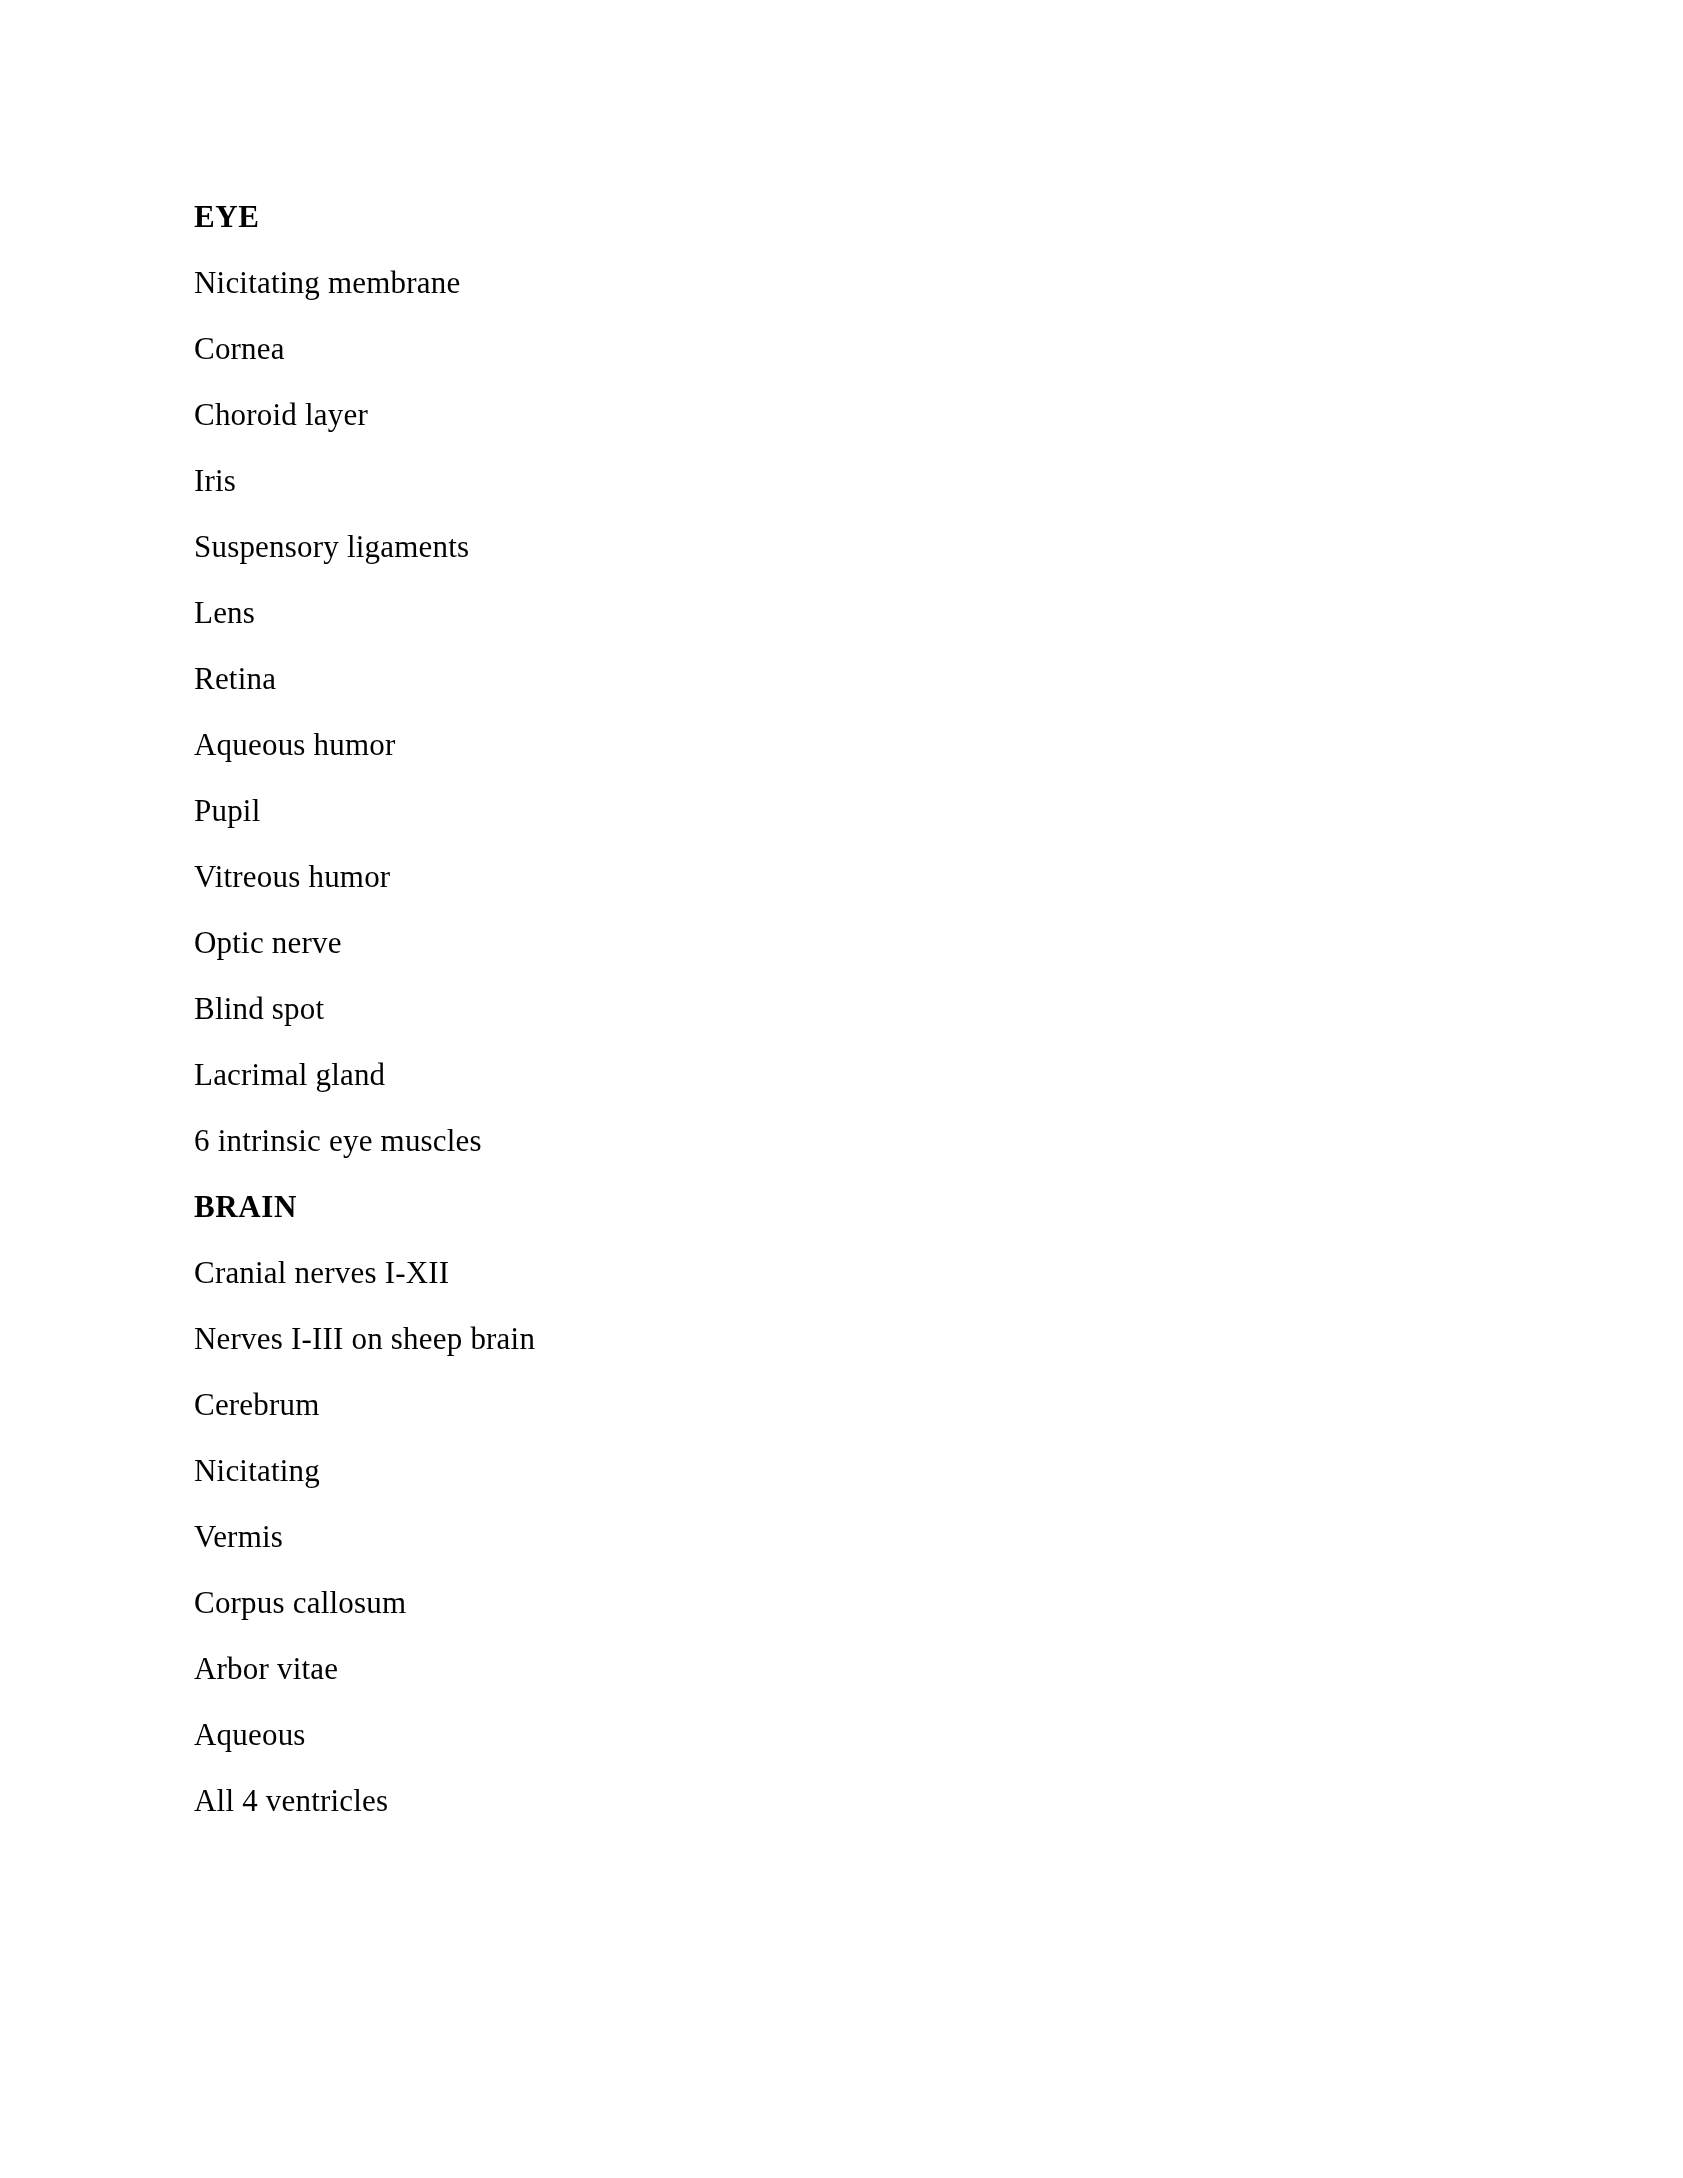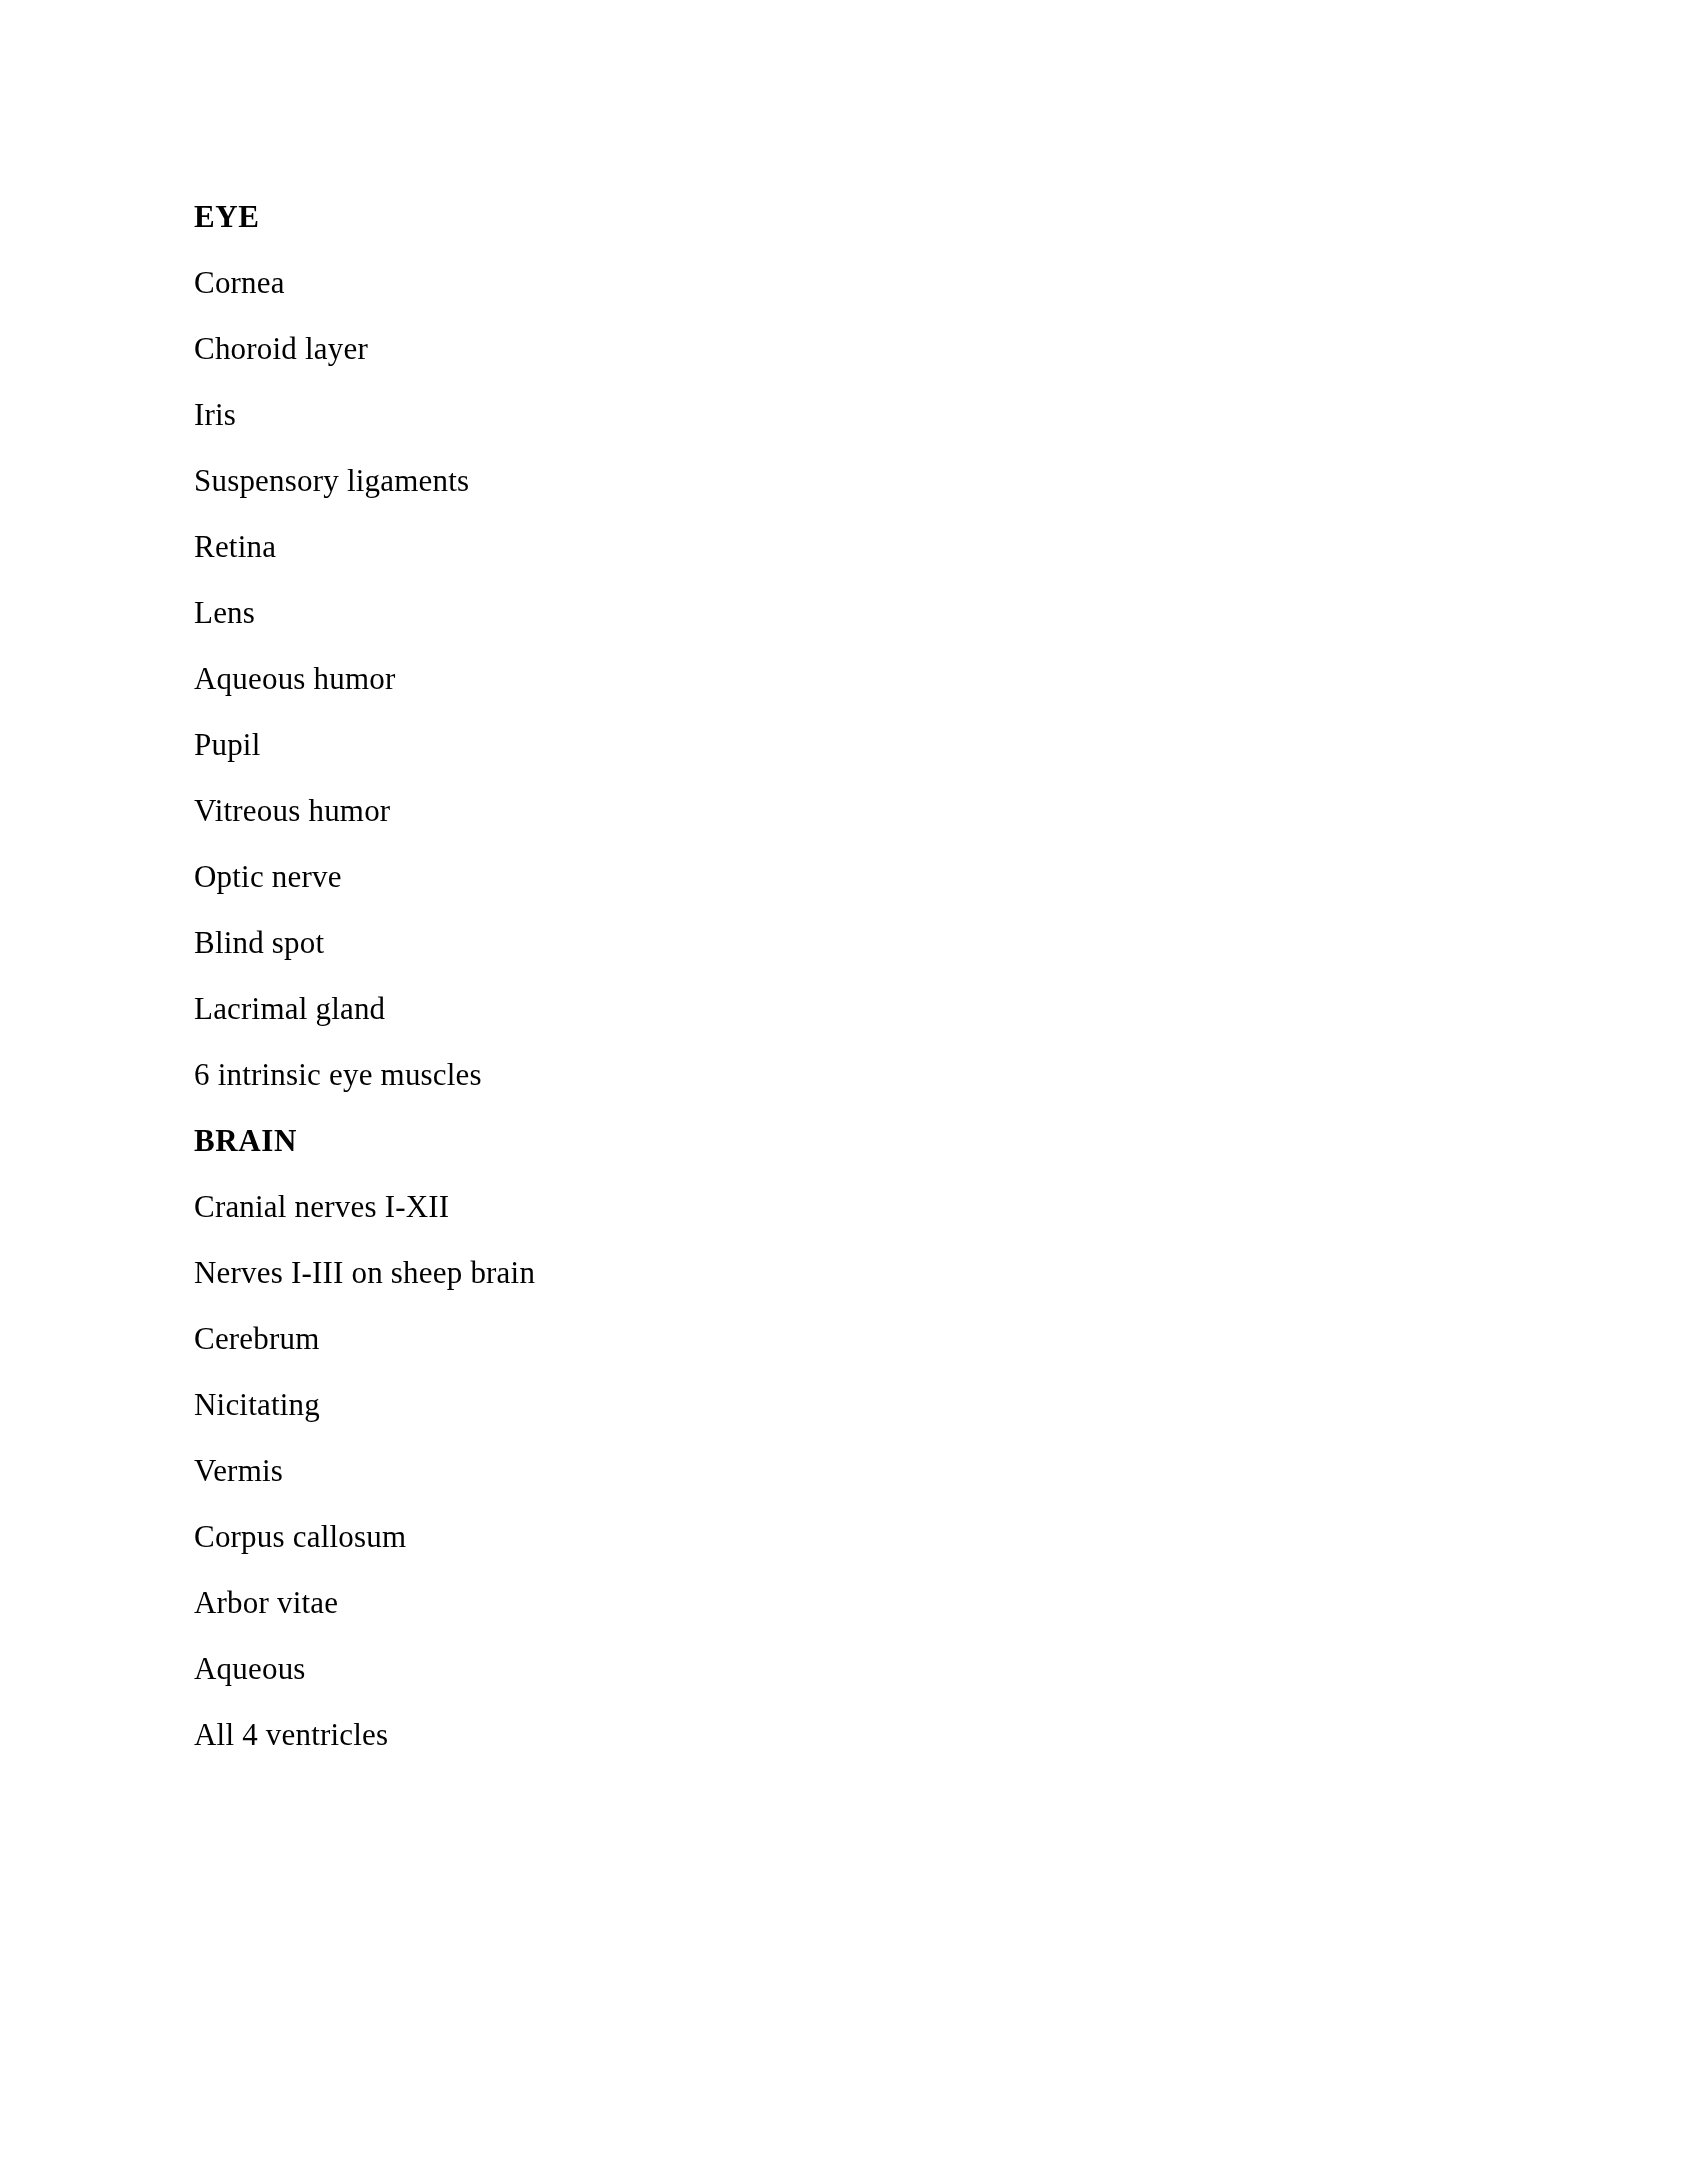--- a/index.html
+++ b/index.html
@@ -39,26 +39,27 @@
     letter-spacing: 0.6px;
   }
 </style>
 </head>
 <body>
 
 <div class="page">
   <div class="doc-body">
 
     <div class="line heading">EYE</div>
+    <div class="line">Nicitating membrane</div>
     <div class="line">Cornea</div>
     <div class="line">Choroid layer</div>
     <div class="line">Iris</div>
     <div class="line">Suspensory ligaments</div>
+    <div class="line">Lens</div>
     <div class="line">Retina</div>
-    <div class="line">Lens</div>
     <div class="line">Aqueous humor</div>
     <div class="line">Pupil</div>
     <div class="line">Vitreous humor</div>
     <div class="line">Optic nerve</div>
     <div class="line">Blind spot</div>
     <div class="line">Lacrimal gland</div>
     <div class="line">6 intrinsic eye muscles</div>
 
     <div class="line heading">BRAIN</div>
     <div class="line">Cranial nerves I-XII</div>

